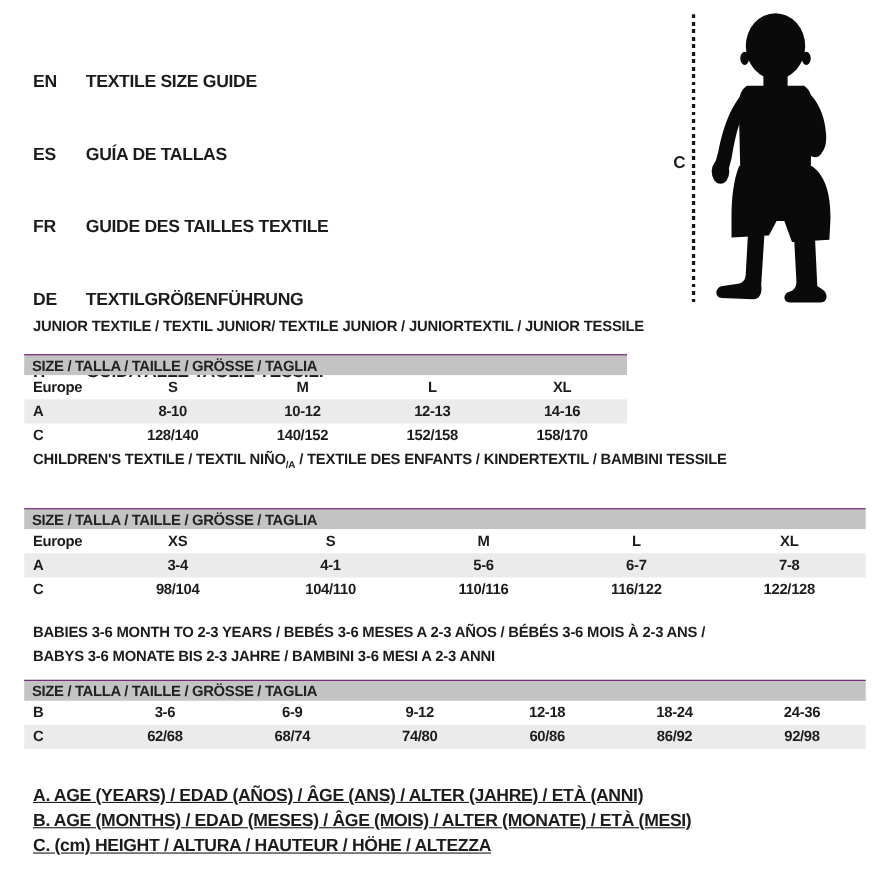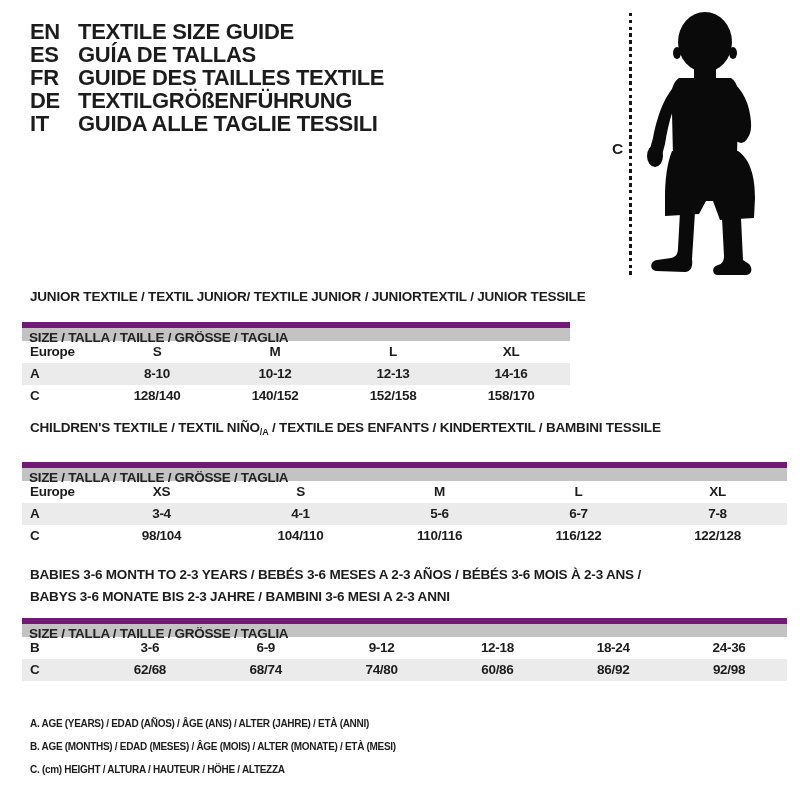--- a/index.html
+++ b/index.html
@@ -5,51 +5,51 @@
   html,body { margin:0; padding:0; background:#ffffff; }
   #screen {
     position:relative; width:800px; height:800px; background:#fff;
     font-family:"Liberation Sans", sans-serif; font-weight:bold;
     color:#1c1c1c; letter-spacing:-0.3px; overflow:hidden;
   }
   .abs { position:absolute; }
 
   
   .lang-list { left:30px; top:20px; }
-  .lang-row { display:flex; height:23px; line-height:23px; font-size:22px; }
+  .lang-row { display:flex; height:23px; line-height:23px; font-size:16px;margin-top:43px; }
   .lang-code { width:48px; }
 
   
   .dotline { left:629px; top:13px; width:3px; height:265px;
     background:repeating-linear-gradient(to bottom, #151515 0 3.5px, transparent 3.5px 6.8px); }
   .c-label { left:612px; top:140px; font-size:15.5px; }
   .figure-svg { left:645px; top:8px; }
 
   
   .sec-title { font-size:13.5px; letter-spacing:-0.2px; line-height:15px; }
   .sec-title .sub { font-size:9px; vertical-align:-3px; }
   .two-line { line-height:22px; }
 
   
   .size-table { box-sizing:border-box; }
   .bar {
     height:19px; line-height:20px; padding-left:7px; font-size:13.5px;
-    background:var(--header-bar, #c3c3c3); border-top:6px solid #701a75;
+    background:var(--header-bar, #c3c3c3); border-top:1px solid #701a75;
     box-sizing:border-box; color:#222;
   }
   .trow { display:flex; height:22px; line-height:22px; font-size:13.5px;align-items:flex-end; }
   .trow.shaded { background:var(--alt-row, #ebebeb); }
   .tlabel { padding-left:8px; box-sizing:border-box; }
   .t1 .tlabel { width:76px; }
   .t23 .tlabel { width:70px; }
   .tcell { flex:1 1 0; text-align:center; }
 
   
   .notes { left:30px; top:712px; }
-  .note { height:23px; line-height:23px; font-size:10px; }
+  .note { height:23px; line-height:23px; font-size:16px;text-decoration:underline; }
 </style>
 </head>
 <body>
 
 <div id="screen">
 
   <div class="abs lang-list">
     <div class="lang-row">
       <span class="lang-code">EN</span>
       <span class="lang-label">TEXTILE SIZE GUIDE</span>
@@ -110,21 +110,21 @@
     </div>
     <div class="trow">
       <span class="tlabel">C</span>
       <span class="tcell">128/140</span>
       <span class="tcell">140/152</span>
       <span class="tcell">152/158</span>
       <span class="tcell">158/170</span>
     </div>
   </div>
 
-  <div class="abs sec-title" style="left:30px; top:420px;">
+  <div class="abs sec-title" style="left:30px; top:410px;">
     <span>CHILDREN'S TEXTILE / TEXTIL NIÑO</span><span class="sub">/A</span><span> / TEXTILE DES ENFANTS / KINDERTEXTIL / BAMBINI TESSILE</span>
   </div>
   <div class="abs size-table t23" style="left:22px; top:462px; width:765px;">
     <div class="bar">SIZE / TALLA / TAILLE / GRÖSSE / TAGLIA</div>
     <div class="trow">
       <span class="tlabel">Europe</span>
       <span class="tcell">XS</span>
       <span class="tcell">S</span>
       <span class="tcell">M</span>
       <span class="tcell">L</span>

